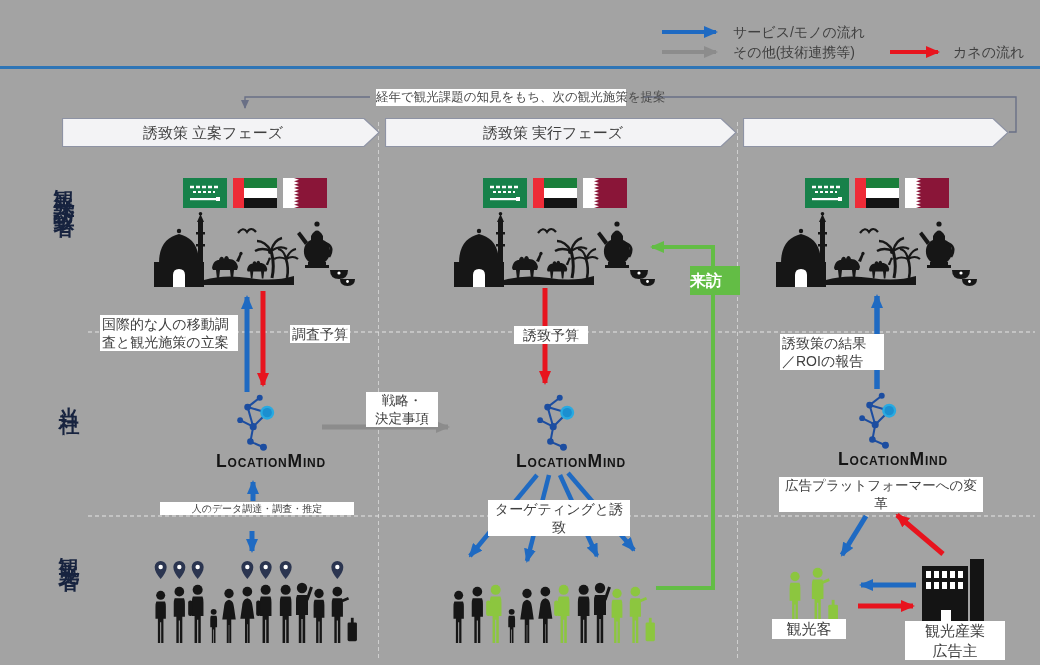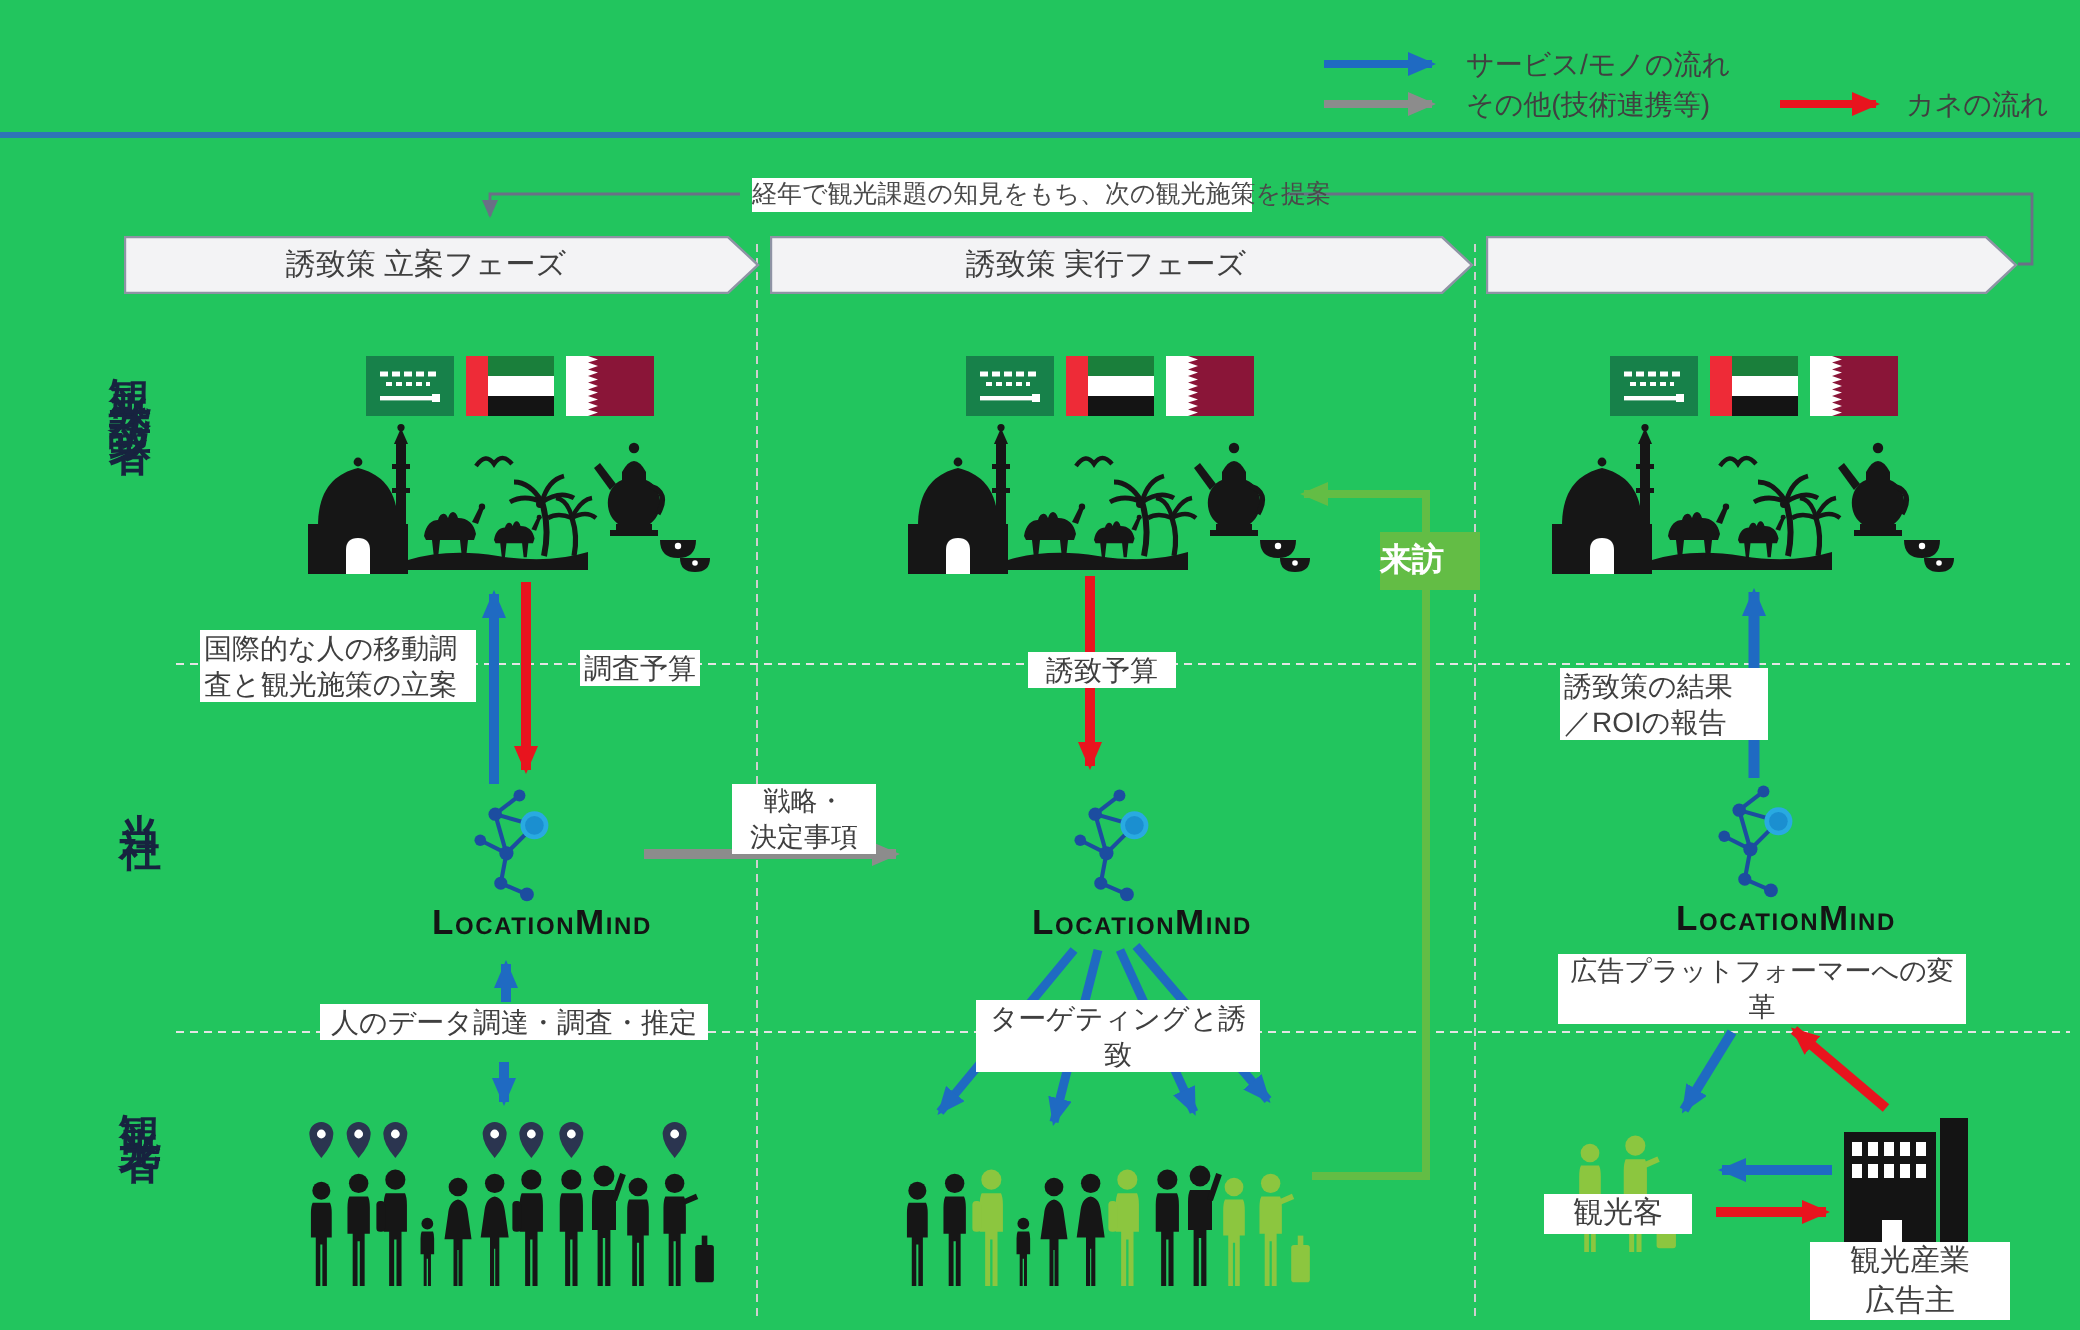--- a/index.html
+++ b/index.html
@@ -1,16 +1,16 @@
 <!DOCTYPE html>
 <html><head>
 <meta charset="utf-8">
 <style>
   html,body{margin:0;padding:0;background:#fff;}
-  #canvas{position:relative;width:1040px;height:665px;background:#22c55e;overflow:hidden;
+  #canvas{position:relative;width:1040px;height:665px;background:#a3a3a3;overflow:hidden;
           font-family:"Liberation Sans","DejaVu Sans",sans-serif;color:#3f3f3f;}
   .abs{position:absolute;}
   .lbl{position:absolute;background:#fff;color:#3f3f3f;font-size:14px;line-height:1.3;
        white-space:pre-line;padding:0 2px;}
   .center{text-align:center;}
   svg{display:block;}
   #lines{position:absolute;left:0;top:0;pointer-events:none;}
   .vlabel{position:absolute;writing-mode:vertical-rl;text-orientation:upright;
           font-weight:bold;font-size:21px;color:#17233f;letter-spacing:7px;}
   .chev-label{position:absolute;font-size:15px;color:#3f3f3f;text-align:center;
@@ -289,21 +289,21 @@
   <svg class="abs" style="left:528px;top:392px;" width="56" height="60">
       <use href="#lm-icon"></use>
     </svg>
   <div class="wordmark" style="left:486px;top:451px;width:140px;">LocationMind</div>
 
   <svg class="abs" style="left:850px;top:390px;" width="56" height="60">
       <use href="#lm-icon"></use>
     </svg>
   <div class="wordmark" style="left:808px;top:449px;width:140px;">LocationMind</div>
 
-  <div class="lbl center" style="left:160px;top:502px;width:190px;font-size:14px;">人のデータ調達・調査・推定</div>
+  <div class="lbl center" style="left:160px;top:502px;width:190px;font-size:10px;">人のデータ調達・調査・推定</div>
   <div class="lbl center" style="left:488px;top:500px;width:138px;font-size:14px;">ターゲティングと誘致</div>
   <div class="lbl center" style="left:779px;top:477px;width:200px;font-size:13.5px;">広告プラットフォーマーへの変革</div>
 
   <div id="visit-badge">来訪</div>
 
   <svg class="abs" style="left:150px;top:545px;" width="210" height="100" id="crowd1">
       <g transform="translate(2,46) scale(0.8666666666666667)">
         <circle cx="10" cy="5" r="5.2" fill="#161616"></circle>
         <path d="M5,12 Q4,14 4,18 V32 H6.8 V60 H9.4 V36 H10.6 V60 H13.2 V32 H16 V18 Q16,14 15,12 Z" fill="#161616"></path>
       </g>
@@ -445,17 +445,17 @@
         <line x1="15" y1="15" x2="22" y2="12" stroke="#8cc63f" stroke-width="3"></line>
         <rect x="21" y="38" width="10" height="20" rx="1.5" fill="#8cc63f"></rect>
         <rect x="24.5" y="33" width="3" height="6" fill="#8cc63f"></rect>
       </g>
     </svg>
 
   <svg class="abs" style="left:920px;top:556px;" width="66" height="66">
       <use href="#building"></use>
     </svg>
 
-  <div class="lbl center" style="left:772px;top:597px;width:70px;font-size:15px;">観光客</div>
+  <div class="lbl center" style="left:772px;top:619px;width:70px;font-size:15px;">観光客</div>
   <div class="lbl center" style="left:905px;top:621px;width:96px;font-size:15px;">観光産業
 広告主</div>
 
 </div>
 
 </body></html>

